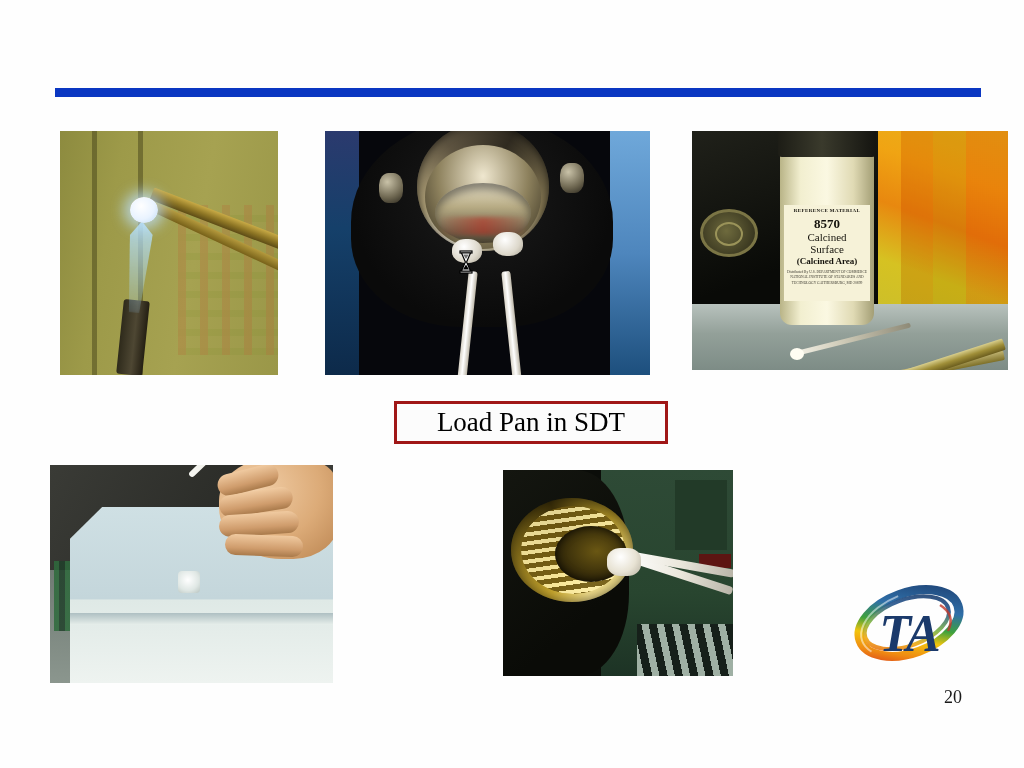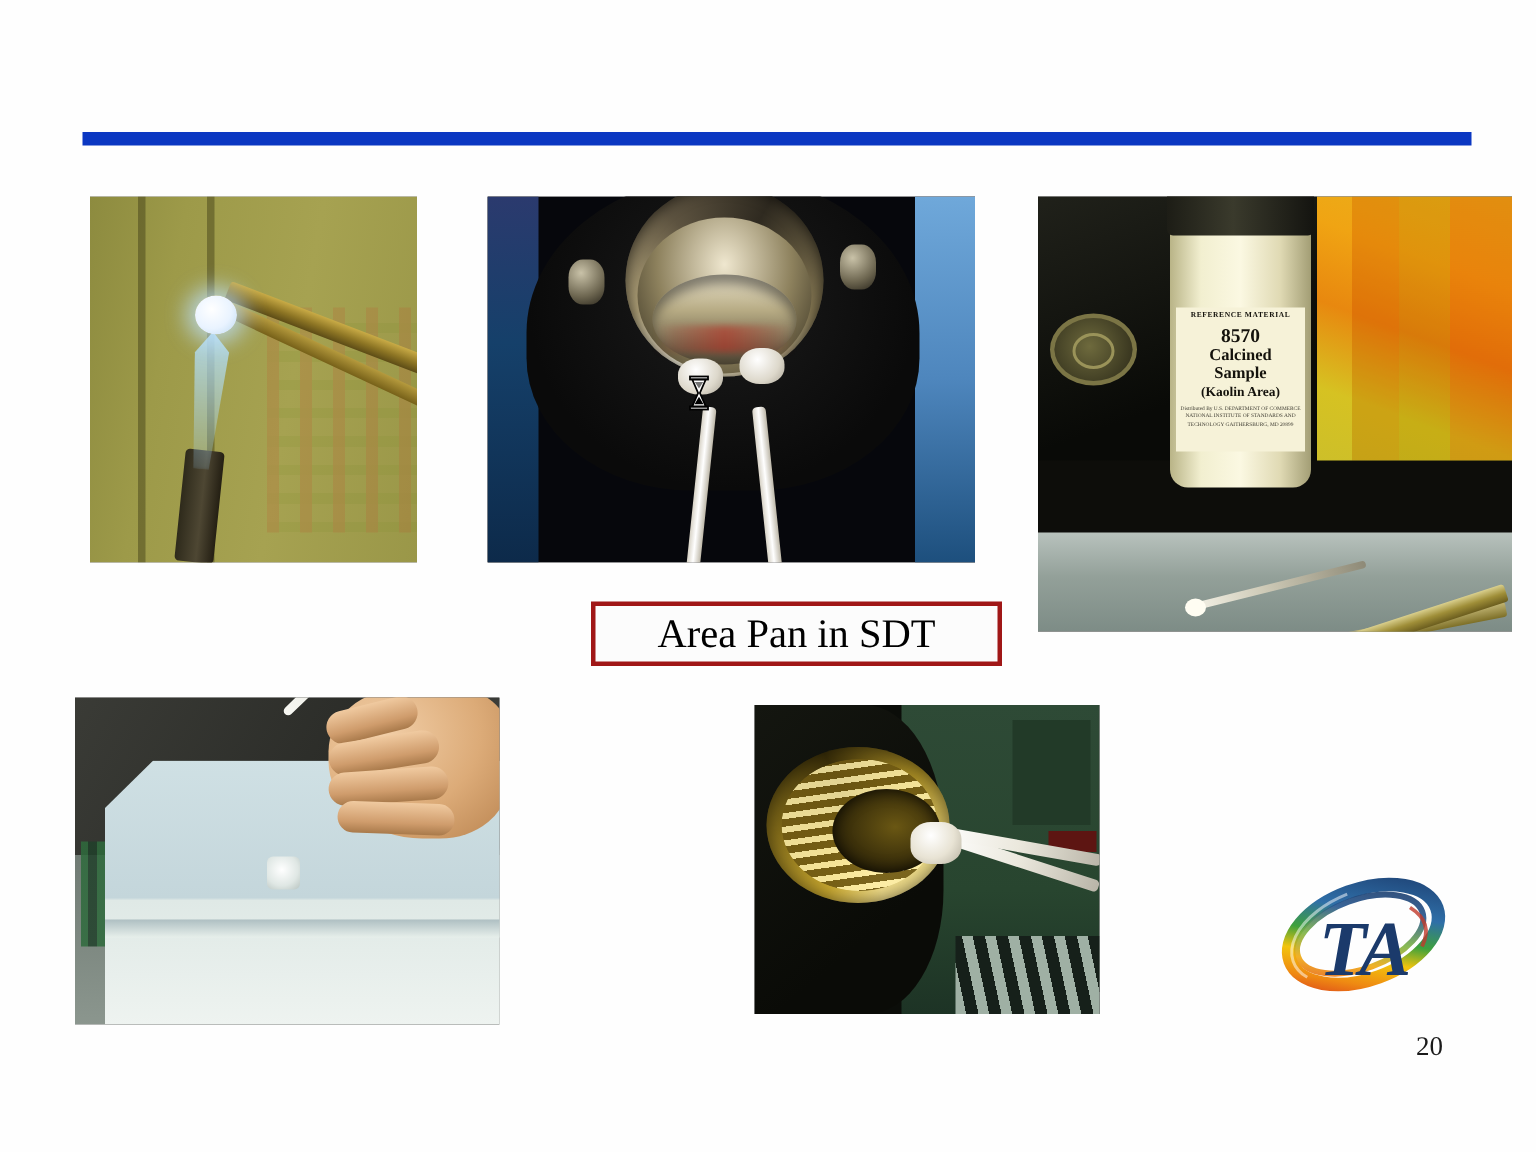--- a/index.html
+++ b/index.html
@@ -171,21 +171,21 @@
   }
 
   
   .cursor-hourglass {
     position: absolute;
     left: 133px; top: 119px;
     width: 16px; height: 24px;
   }
 
   
-  #photo-jar { left: 692px; top: 131px; width: 316px; height: 290px; }
+  #photo-jar { left: 692px; top: 131px; width: 316px; height: 239px; }
   .jar-bg { position: absolute; inset: 0; background: #0d0d0a; }
   .jar-box {
     position: absolute; left: 0; top: 0; width: 186px; height: 176px;
     background: linear-gradient(160deg,#20211a,#090a07 70%);
   }
   .jar-seal {
     position: absolute; left: 8px; top: 78px; width: 52px; height: 42px;
     border-radius: 50%;
     border: 3px solid #7b7545;
     background: radial-gradient(circle at 45% 45%, #6e6a3d, #2a2817);
@@ -224,21 +224,21 @@
     position: absolute; left: 92px; top: 74px; width: 86px; height: 96px;
     background: #f6f2d8;
     color: #14120c;
     text-align: center;
     font-family: "Liberation Serif", serif;
     padding-top: 3px;
     box-sizing: border-box;
   }
   .jar-label .l1 { font-size: 5px; letter-spacing: .4px; font-weight: bold; }
   .jar-label .l2 { font-size: 13px; font-weight: bold; margin-top: 3px; }
-  .jar-label .l3 { font-size: 11px; font-weight: bold; line-height: 1.05; }
+  .jar-label .l3 { font-size: 11px; font-weight: normal; line-height: 1.05; }
   .jar-label .l4 { font-size: 9px; font-weight: bold; margin-top: 1px; }
   .jar-label .l5 { font-size: 3.6px; line-height: 1.5; margin-top: 4px; opacity: .85; }
   .jar-rod {
     position: absolute; left: 104px; bottom: 14px; width: 118px; height: 5px;
     background: linear-gradient(90deg,#f3f1e6,#cfcbb8 40%,#8e8a77);
     transform: rotate(-14deg); transform-origin: left center;
     border-radius: 3px;
   }
   .jar-rod-tip {
     position: absolute; left: 98px; bottom: 10px; width: 14px; height: 12px;
@@ -468,38 +468,38 @@
       <div class="jar-box"></div>
       <div class="jar-seal"></div>
       <div class="jar-table"></div>
 
       <div class="jar-body"></div>
       <div class="jar-lid"></div>
       <div class="jar-label">
         <div class="l1">REFERENCE MATERIAL</div>
         <div class="l2">8570</div>
         <div class="l3">Calcined</div>
-        <div class="l3">Sample</div>
-        <div class="l4">(Kaolin Area)</div>
+        <div class="l3">Surface</div>
+        <div class="l4">(Calcined Area)</div>
         <div class="l5">Distributed By
 U.S. DEPARTMENT OF COMMERCE
 NATIONAL INSTITUTE OF STANDARDS
 AND TECHNOLOGY
 GAITHERSBURG, MD 20899</div>
       </div>
 
       <div class="jar-tweez b"></div>
       <div class="jar-tweez"></div>
       <div class="jar-rod"></div>
       <div class="jar-rod-tip"></div>
     </div>
   </div>
 
   <div class="caption-box">
-    <span class="caption-text">Area Pan in SDT</span>
+    <span class="caption-text">Load Pan in SDT</span>
   </div>
 
   <div class="photo" id="photo-hand">
     <div class="inner">
       <div class="hand-bg"></div>
       <div class="hand-dark"></div>
       <div class="hand-greens"></div>
       <div class="balance"></div>
       <div class="balance-edge"></div>
       <div class="balance-pan-hole"></div>

